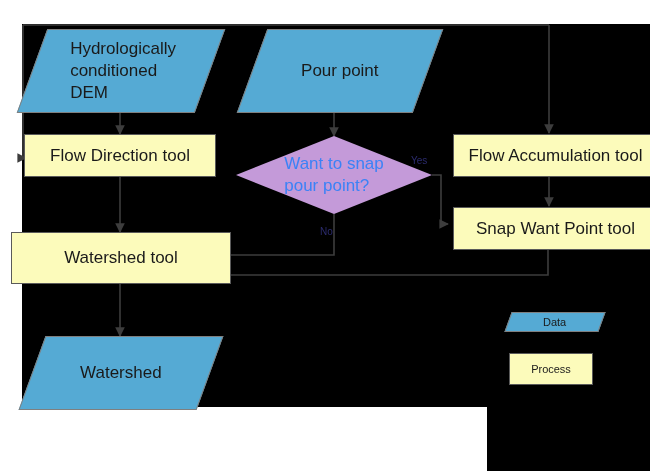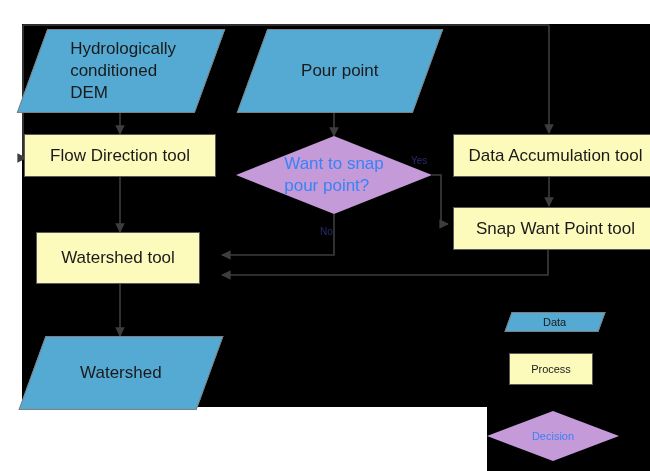--- a/index.html
+++ b/index.html
@@ -145,28 +145,28 @@
 
   <div class="node shape-data t-pour" style="left:252px; top:29px; width:176px; height:84px;">
     <span class="node-label">Pour point</span>
   </div>
 
   <div class="node shape-process t-box" style="left:24px; top:134px; width:192px; height:43px;">
     <span class="node-label">Flow Direction tool</span>
   </div>
 
   <div class="node shape-process t-box" style="left:453px; top:134px; width:205px; height:43px;">
-    <span class="node-label">Data Accumulation tool</span>
+    <span class="node-label">Flow Accumulation tool</span>
   </div>
 
   <div class="node shape-process t-box" style="left:453px; top:207px; width:205px; height:43px;">
     <span class="node-label">Snap Want Point tool</span>
   </div>
 
-  <div class="node shape-process t-box" style="left:36px; top:232px; width:164px; height:52px;">
+  <div class="node shape-process t-box" style="left:11px; top:232px; width:220px; height:52px;">
     <span class="node-label">Watershed tool</span>
   </div>
 
   <div class="node shape-data t-watershed" style="left:32px; top:336px; width:178px; height:74px;">
     <span class="node-label">Watershed</span>
   </div>
 
   <div class="shape-decision-wrap t-decision" style="left:236px; top:136px; width:196px; height:78px;">
     <div class="diamond-fill"></div>
     <span class="node-label">Want to snap
@@ -177,18 +177,14 @@
   <div class="edge-label" style="left:320px; top:226px;">No</div>
 
   <div class="node shape-data t-legend" style="left:508px; top:312px; width:94px; height:20px;">
     <span class="node-label">Data</span>
   </div>
 
   <div class="node shape-process t-legend" style="left:509px; top:353px; width:84px; height:32px;">
     <span class="node-label">Process</span>
   </div>
 
-  <div class="shape-decision-wrap t-legend" style="left:487px; top:411px; width:132px; height:50px;">
-    <div class="diamond-fill"></div>
-    <span class="node-label">Decision</span>
-  </div>
 
 </div>
 
 </body></html>

